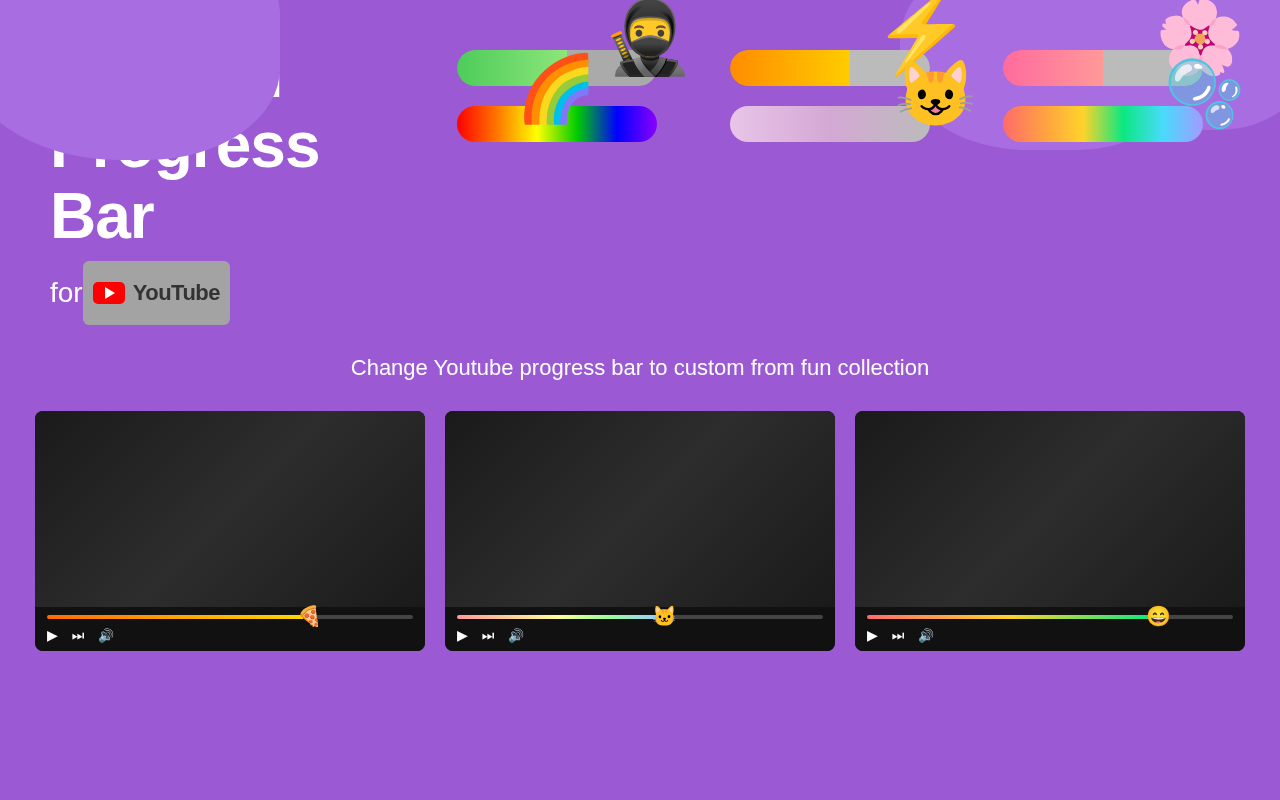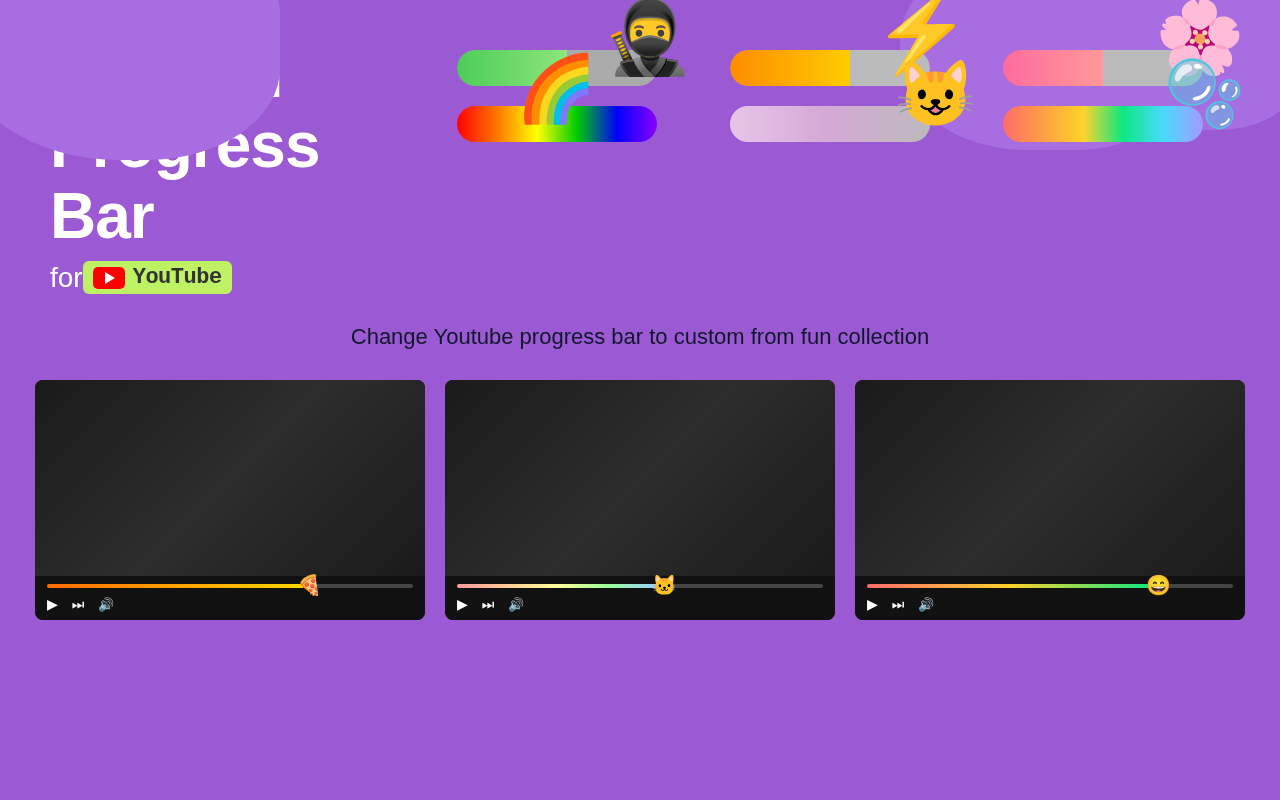--- a/index.html
+++ b/index.html
@@ -70,24 +70,23 @@
     .for-text {
       color: white;
       font-size: 28px;
       font-weight: 400;
     }
 
     .youtube-badge {
       display: flex;
       align-items: center;
       gap: 8px;
-      background: #bef264;
+      background: #a3a3a3;
       border-radius: 6px;
-      padding: 4px 10px;
-      font-family: Liberation Mono, monospace;
+      padding: 19px 10px;
     }
 
     .yt-icon {
       width: 32px;
       height: 22px;
       background: #ff0000;
       border-radius: 5px;
       display: flex;
       align-items: center;
       justify-content: center;
@@ -215,21 +214,21 @@
     
     .char-display {
       position: absolute;
       font-size: 60px;
       z-index: 10;
     }
 
     
     .subtitle {
       text-align: center;
-      color: #0f172a;
+      color: #ffffff;
       font-size: 22px;
       font-weight: 400;
       margin-top: 30px;
       padding: 0 26px;
     }
 
     
     .players-row {
       display: flex;
       gap: 20px;

